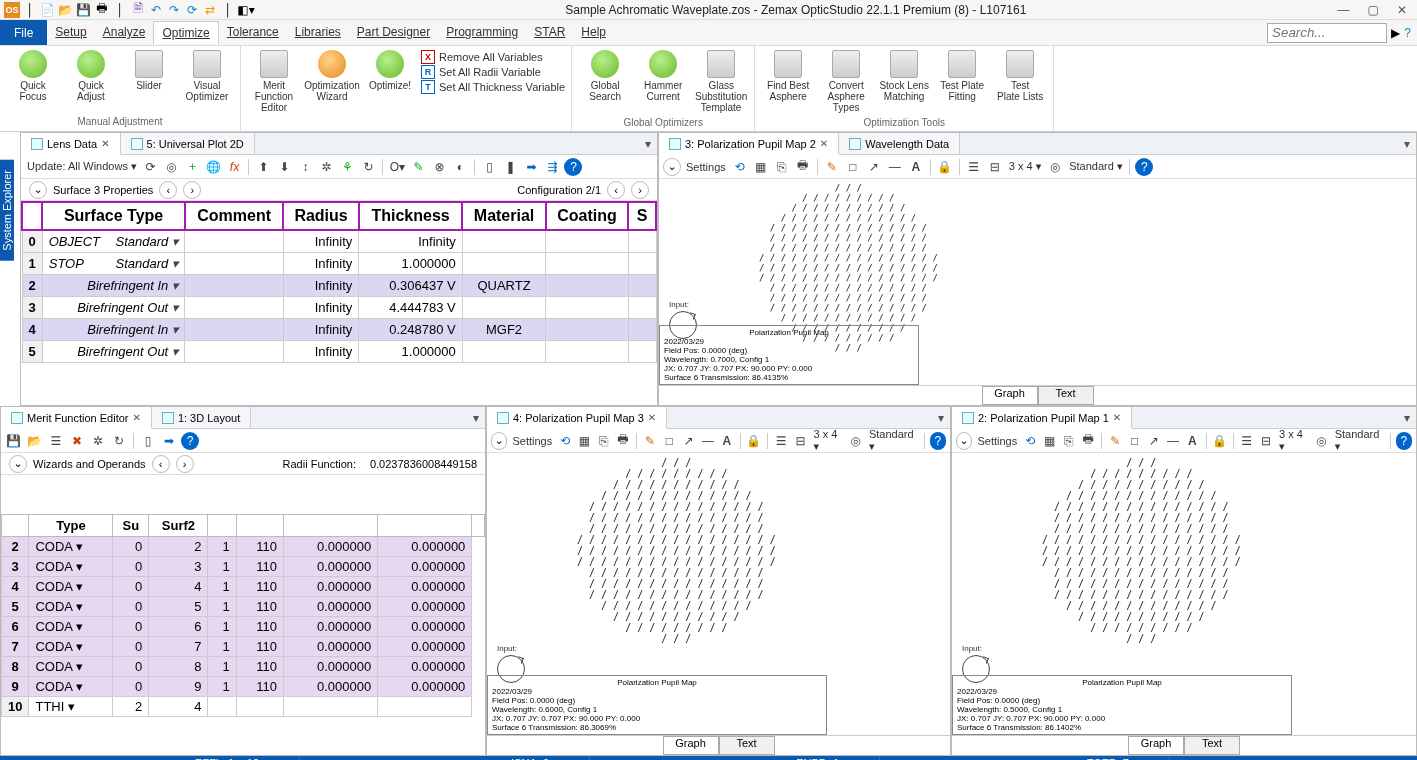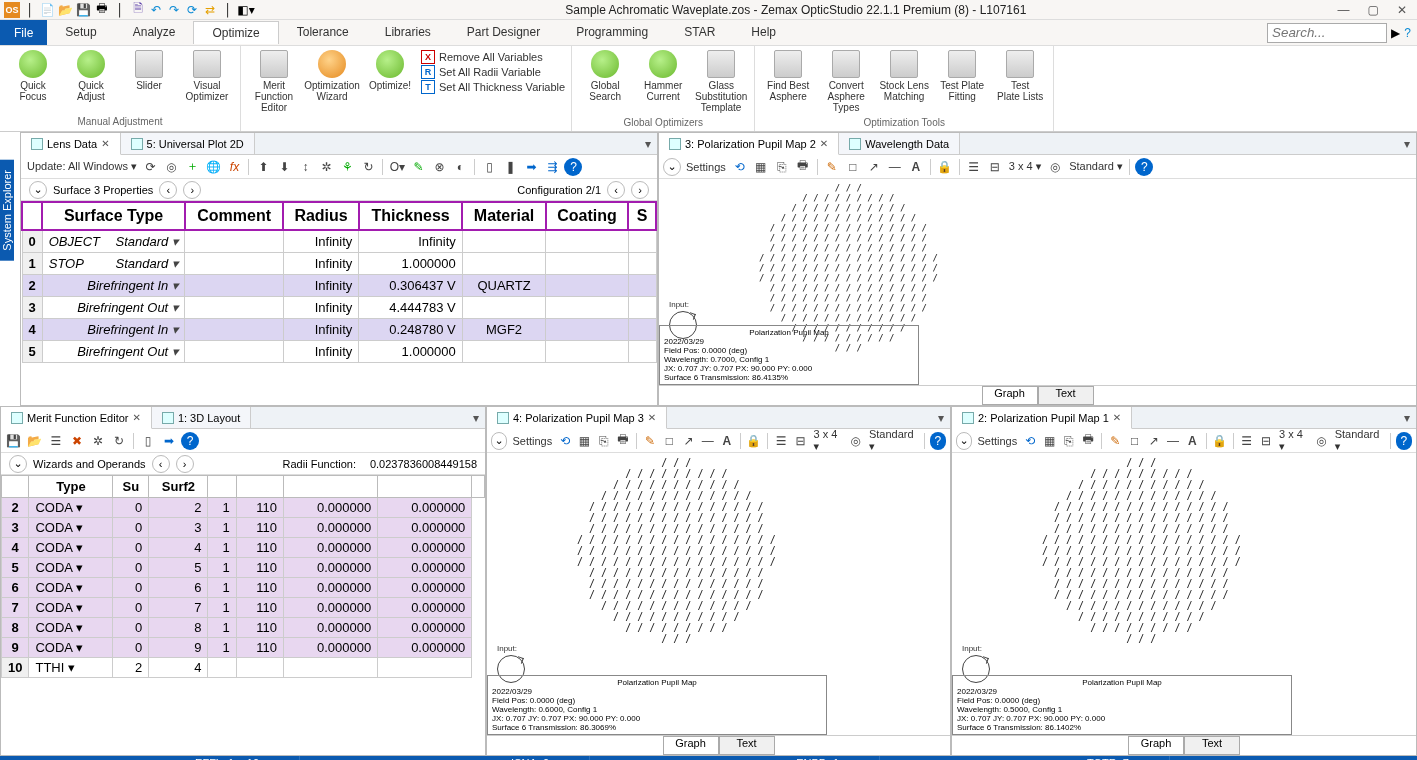--- a/index.html
+++ b/index.html
@@ -9,21 +9,21 @@
 .titlebar { height: 20px; background: #f8f6f4; display: flex; align-items: center; padding: 0 4px; border-bottom: 1px solid #ddd; }
 .titlebar .qat { display: flex; gap: 2px; align-items: center; }
 .titlebar .qat .ico { width: 16px; height: 16px; display: inline-flex; align-items: center; justify-content: center; font-size: 12px; }
 .titlebar .title { flex: 1; text-align: center; font-size: 12px; color: #222; }
 .titlebar .winbtns { display: flex; gap: 18px; padding-right: 6px; color: #555; }
 .titlebar .winbtns span { cursor: pointer; }
 
 
 .menubar { height: 26px; background: #f8f6f4; display: flex; align-items: center; border-bottom: 1px solid #ddd; }
 .menubar .file { background: #0b5ab0; color: #fff; padding: 4px 14px; height: 100%; display: flex; align-items: center; }
-.menubar .mitem { padding: 4px 18px; color: #333; cursor: pointer; }
+.menubar .mitem { padding: 4px 8px; color: #333; cursor: pointer; text-decoration: underline; }
 .menubar .mitem.active { background: #fff; border: 1px solid #ccc; border-bottom: none; }
 .menubar .search { margin-left: auto; margin-right: 6px; display: flex; align-items: center; gap: 4px; }
 .menubar .search input { width: 120px; height: 20px; border: 1px solid #aaa; padding: 0 4px; font-style: italic; color: #888; }
 
 
 .ribbon { height: 86px; background: #fff; display: flex; border-bottom: 1px solid #ccc; }
 .rgroup { border-right: 1px solid #ddd; padding: 2px 6px; display: flex; flex-direction: column; }
 .rgroup .items { flex: 1; display: flex; align-items: flex-start; gap: 4px; }
 .rgroup .gname { text-align: center; font-size: 10px; color: #666; padding: 2px 0; }
 .rbtn { display: flex; flex-direction: column; align-items: center; width: 54px; cursor: pointer; padding: 2px 0; }
@@ -56,21 +56,21 @@
 table.lens th { background: #fff; border: 2px solid #a21caf; padding: 4px 6px; font-weight: bold; font-size: 16px; }
 table.lens td { border: 1px solid #ccc; padding: 3px 6px; text-align: right; font-size: 13px; }
 table.lens td.l { text-align: left; font-style: italic; }
 table.lens td.c { text-align: center; }
 table.lens tr.sel td { background: #dcd6f2; }
 table.lens .rownum { background: #f0f0f0; text-align: center; font-weight: bold; width: 18px; }
 .stype { display: flex; justify-content: space-between; align-items: center; }
 .stype .dd { color: #444; }
 
 
-table.merit { width: 100%; border-collapse: collapse; font-size: 13px; }
+table.merit { width: 100%; border-collapse: collapse; font-size: 13px; margin-top: 39px; }
 table.merit th { background: #fff; border: 1px solid #bbb; padding: 3px 4px; font-weight: bold; font-size: 13px; }
 table.merit td { border: 1px solid #ccc; padding: 2px 6px; text-align: right; }
 table.merit td.l { text-align: left; }
 table.merit tr.sel td { background: #e8d7f0; }
 table.merit .rownum { background: #f0f0f0; text-align: center; font-weight: bold; width: 22px; }
 
 
 .pupil { flex: 1; display: flex; flex-direction: column; }
 .pupil .plot { flex: 1; position: relative; background: #fff; }
 .pupil .hatch { position: absolute; font-family: monospace; font-size: 9px; line-height: 10px; color: #222; white-space: pre; text-align: center; }

